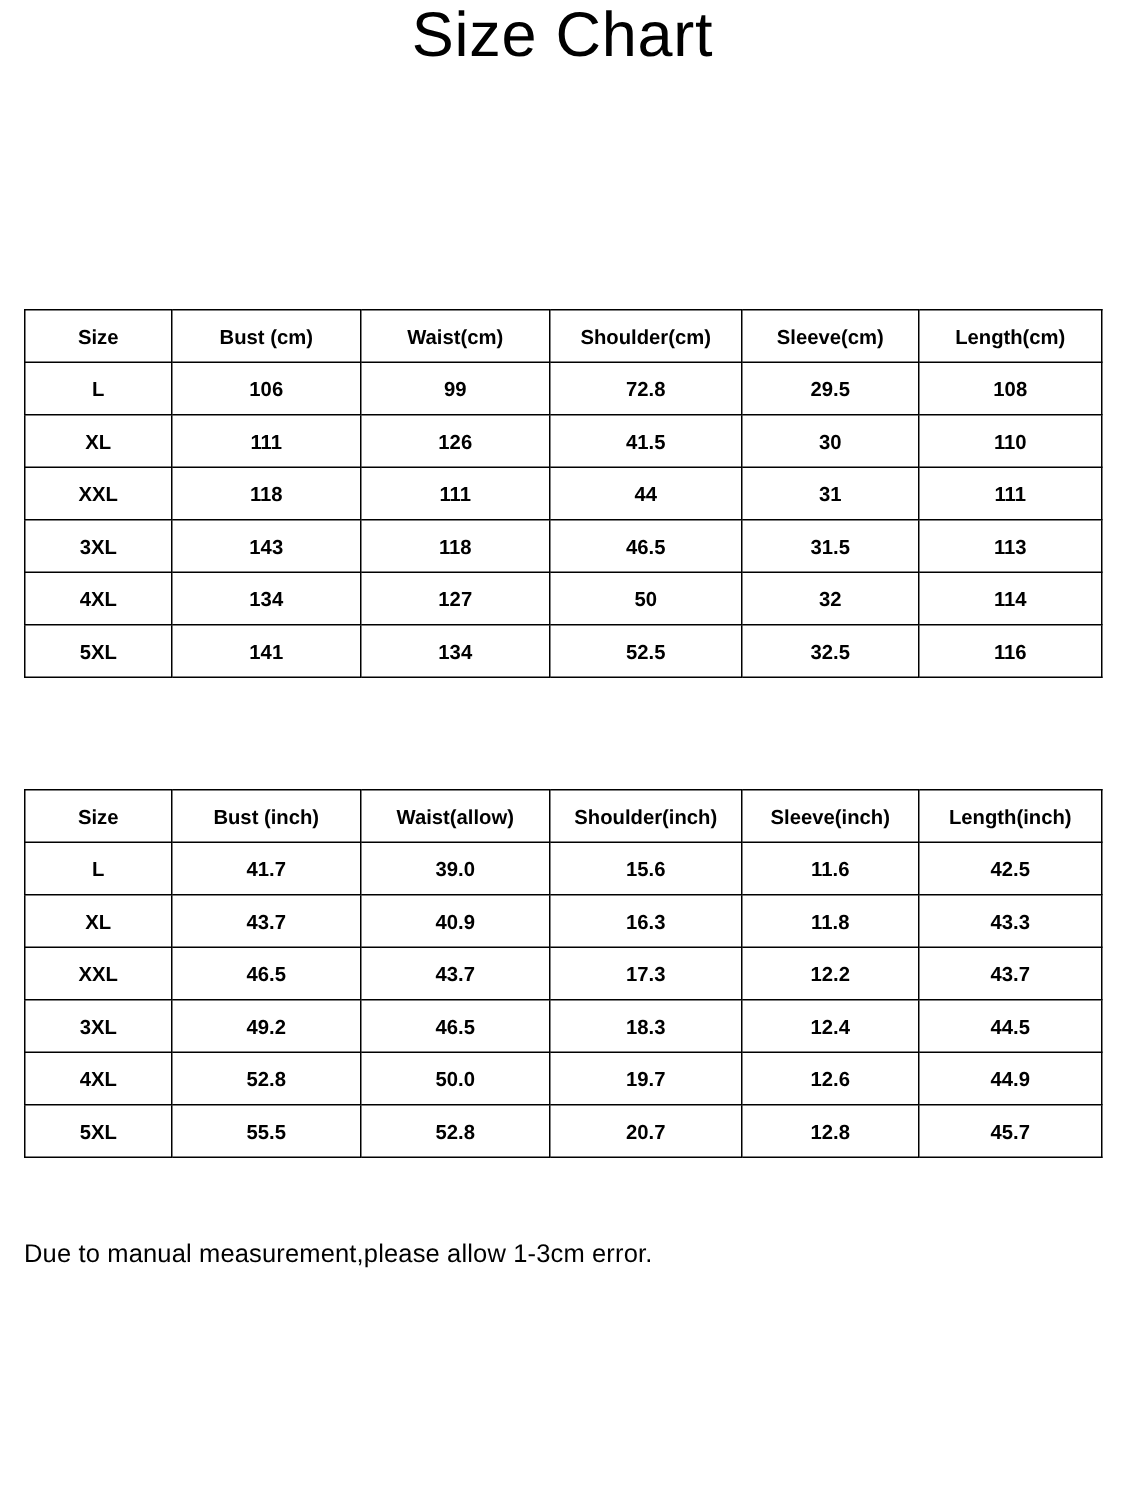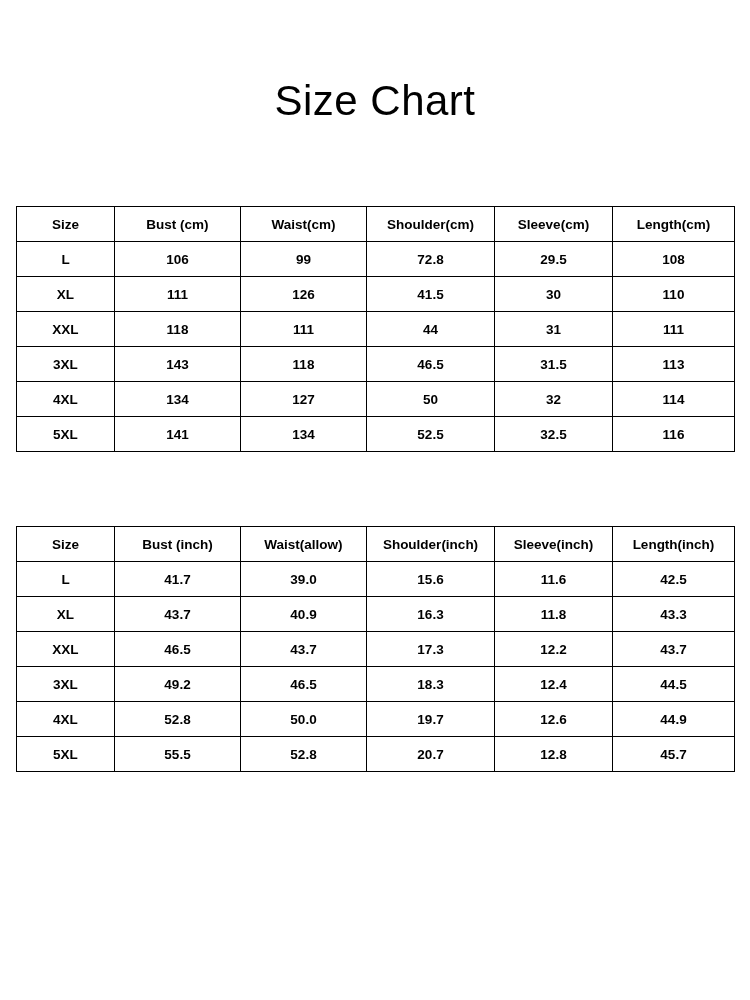--- a/index.html
+++ b/index.html
@@ -20,21 +20,20 @@
     height: 1000px;
     position: relative;
     box-sizing: border-box;
   }
   .title {
     text-align: center;
     font-size: 42px;
     font-weight: 400;
     letter-spacing: 0.5px;
     margin: 0;
-    padding-top: 78px;
     line-height: 1.1;
     color: #000000;
   }
   .table-wrap {
     position: absolute;
     left: 16px;
     width: 718px;
   }
   .table-wrap.metric { top: 206px; }
   .table-wrap.imperial { top: 526px; }
@@ -218,14 +217,15 @@
           <td>55.5</td>
           <td>52.8</td>
           <td>20.7</td>
           <td>12.8</td>
           <td>45.7</td>
         </tr>
       </tbody>
     </table>
   </div>
 
+  <div class="note">Due to manual measurement,please allow 1-3cm error.</div>
 
 </div>
 
 </body></html>

